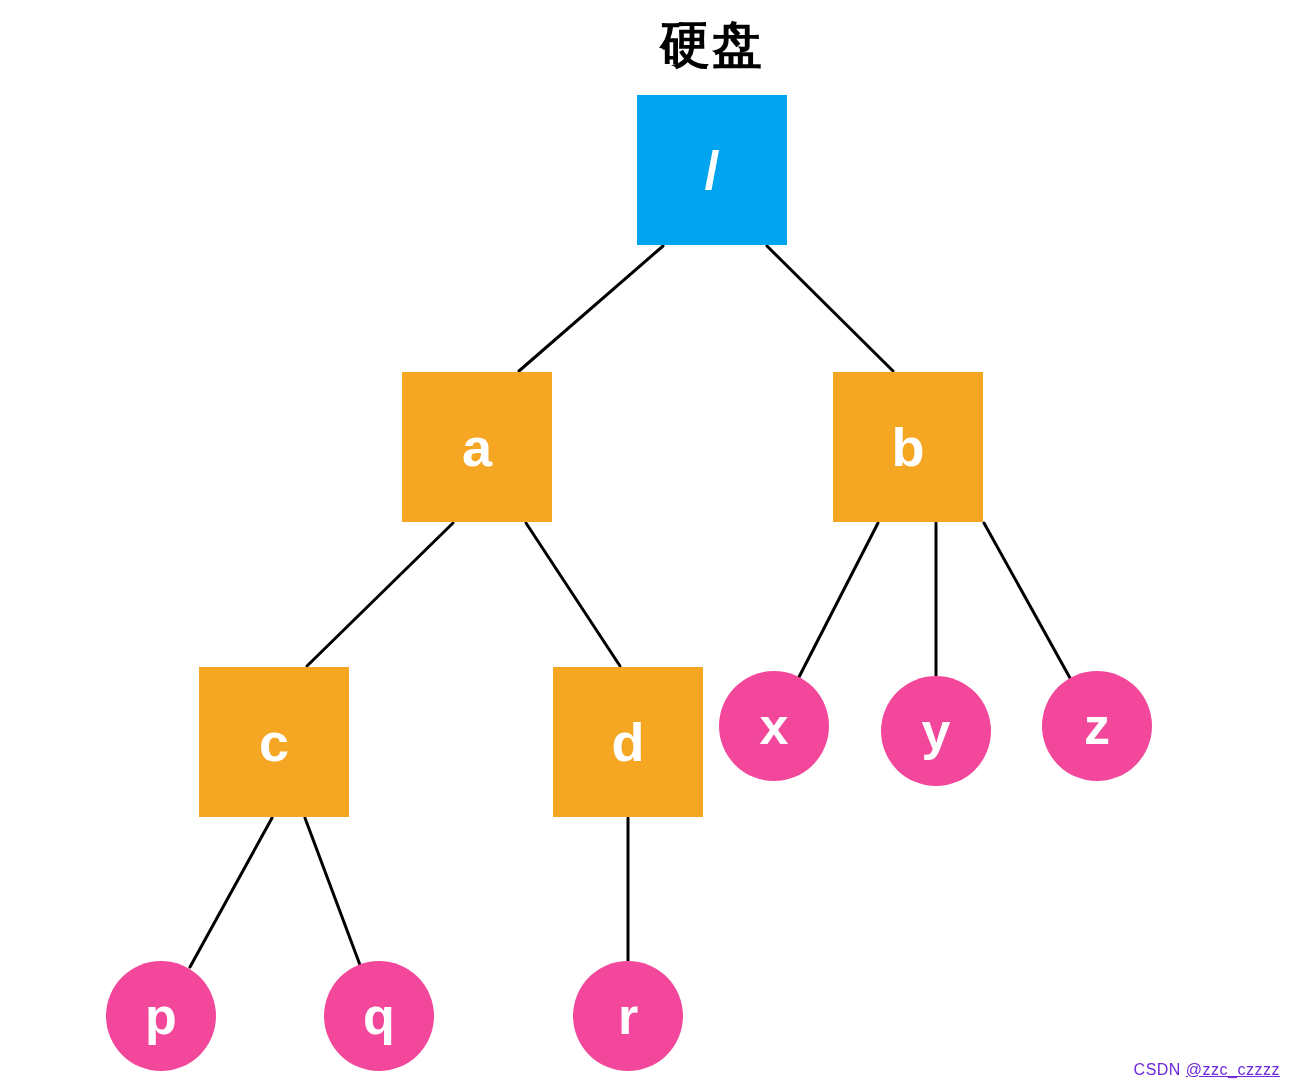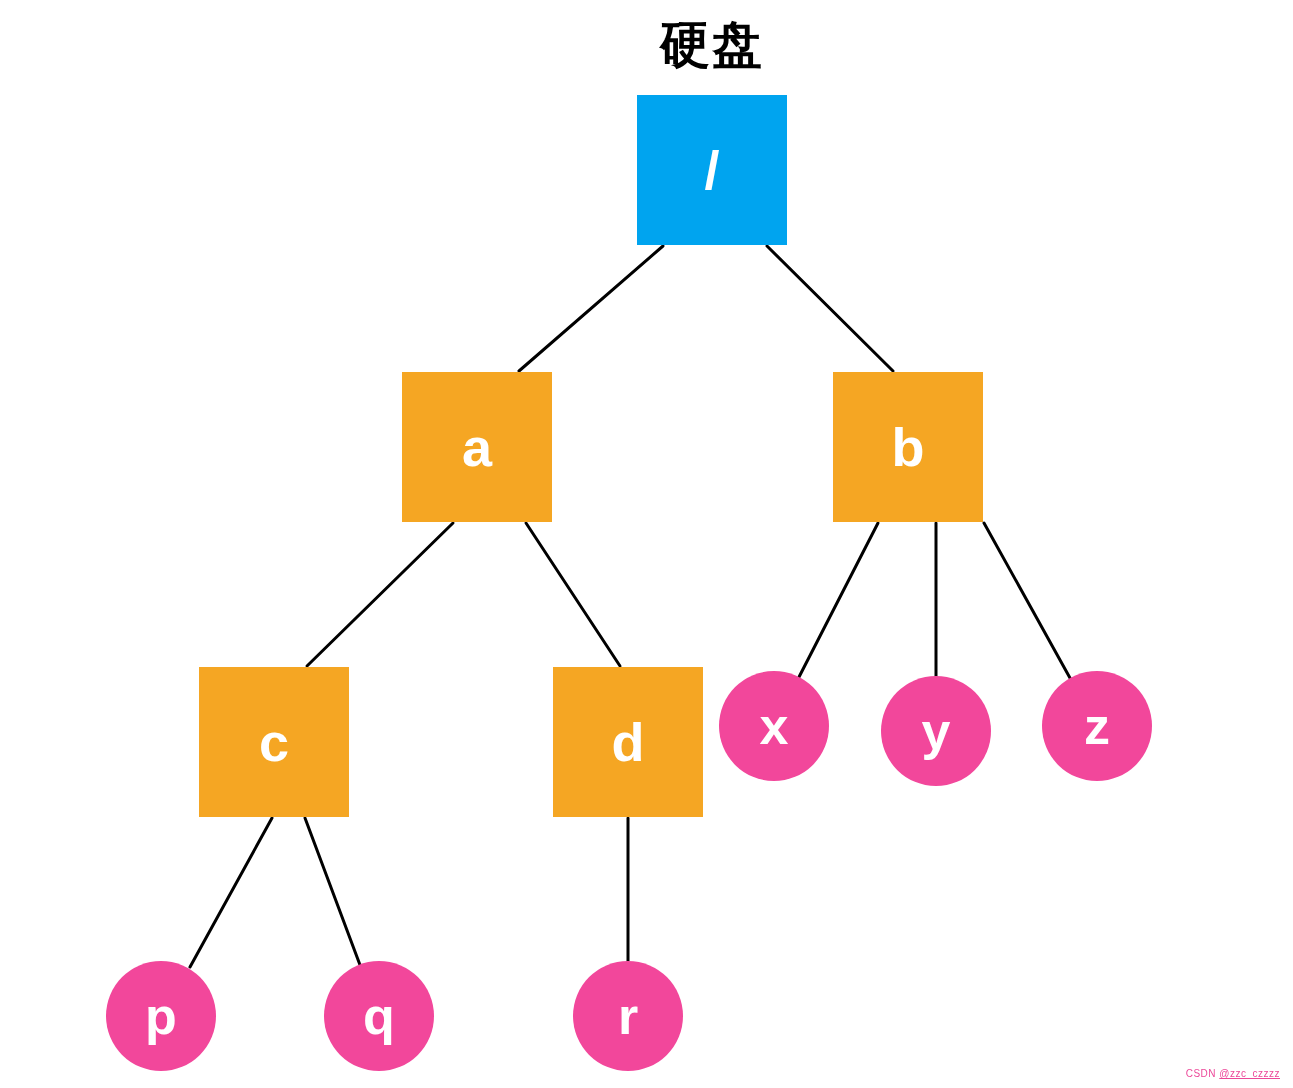--- a/index.html
+++ b/index.html
@@ -63,22 +63,22 @@
   .node.role-directory { background: #F5A623; }
   .node.role-file      { background: #F2479B; }
   .node .node-label {
     line-height: 1;
     user-select: none;
   }
   .watermark {
     position: absolute;
     right: 13px;
     bottom: 9px;
-    font-size: 10px;
-    color: #ec4899;
+    font-size: 16px;
+    color: #6d28d9;
     letter-spacing: 0.5px;
   }
   .watermark .wm-handle {
     text-decoration: underline;
   }
 </style>
 </head>
 <body>
 
 <div class="canvas">

